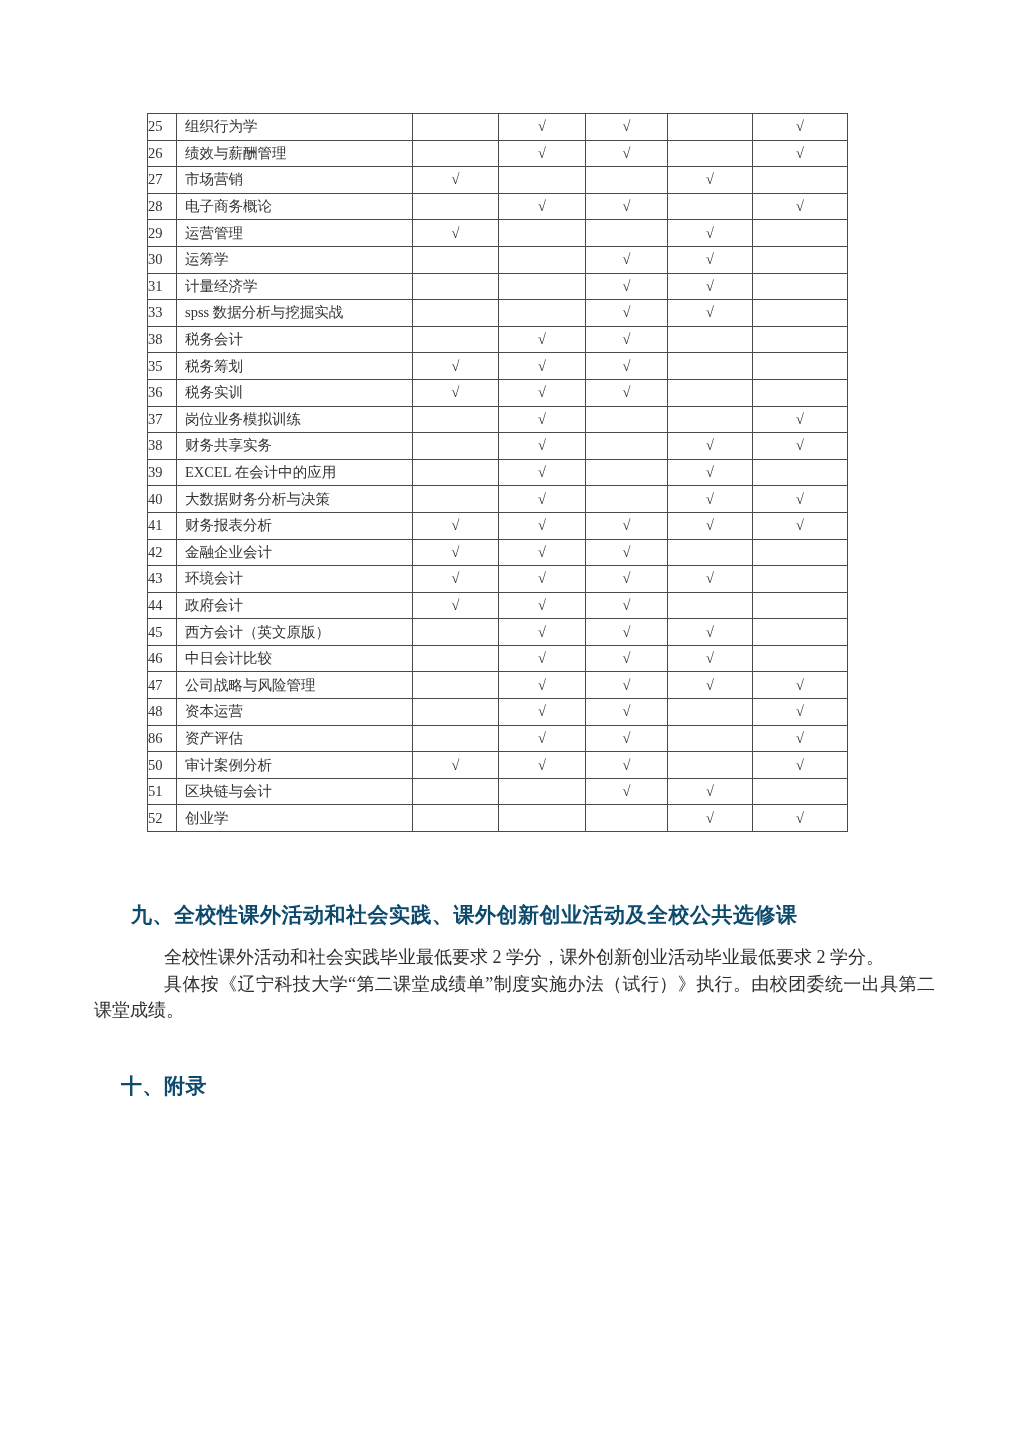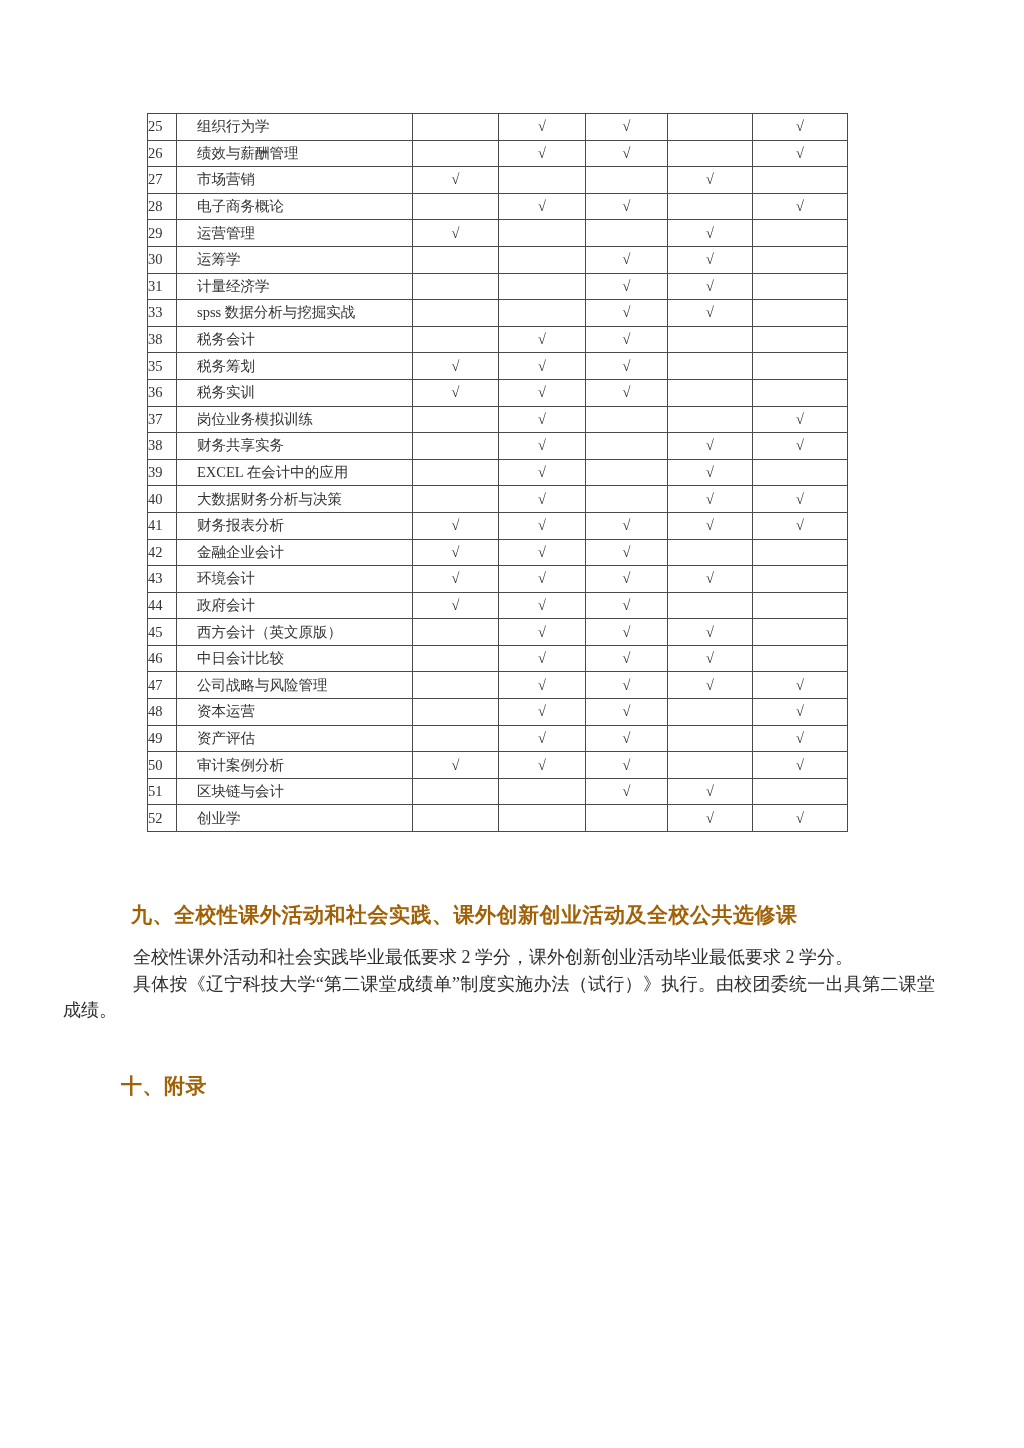--- a/index.html
+++ b/index.html
@@ -20,44 +20,44 @@
   }
   table.doc-table td {
     border:1px solid #4a4a4a;
     height:26.6px;
     font-size:14.5px;
     color:#333333;
     vertical-align:middle;
     overflow:hidden; white-space:nowrap;
   }
   td.num    { text-align:left; font-size:14px; }
-  td.course { text-align:left; padding-left:20px; }
+  td.course { text-align:left; padding-left:8px; }
   td.check  { text-align:center; font-size:15px; }
 
   
   .sec-heading {
     position:absolute;
     font-family:"Liberation Sans","DejaVu Sans",sans-serif;
     font-weight:700;
     font-size:21px;
-    color:#a16207;
+    color:#0c4a6e;
     letter-spacing:0.5px;
     white-space:nowrap;
   }
   .h9  { left:131px; top:901px; }
   .h10 { left:121px; top:1072px; }
 
   
   .paras {
     position:absolute; left:63px; top:944px; width:872px;
     font-size:18px; line-height:26.5px;
     text-align:justify;
     color:#2e2e2e;
   }
-  .paras p { text-indent:70px; }
+  .paras p { text-indent:70px;margin-left:31px; }
 </style>
 </head>
 <body>
 
 <div class="page">
 
   <table class="doc-table">
     <colgroup>
       <col style="width:29px">
       <col style="width:236px">
@@ -269,21 +269,21 @@
         <tr>
           <td class="num">48</td>
           <td class="course">资本运营</td>
           <td class="check"></td>
           <td class="check">√</td>
           <td class="check">√</td>
           <td class="check"></td>
           <td class="check">√</td>
         </tr>
         <tr>
-          <td class="num">49</td>
+          <td class="num">86</td>
           <td class="course">资产评估</td>
           <td class="check"></td>
           <td class="check">√</td>
           <td class="check">√</td>
           <td class="check"></td>
           <td class="check">√</td>
         </tr>
         <tr>
           <td class="num">50</td>
           <td class="course">审计案例分析</td>

